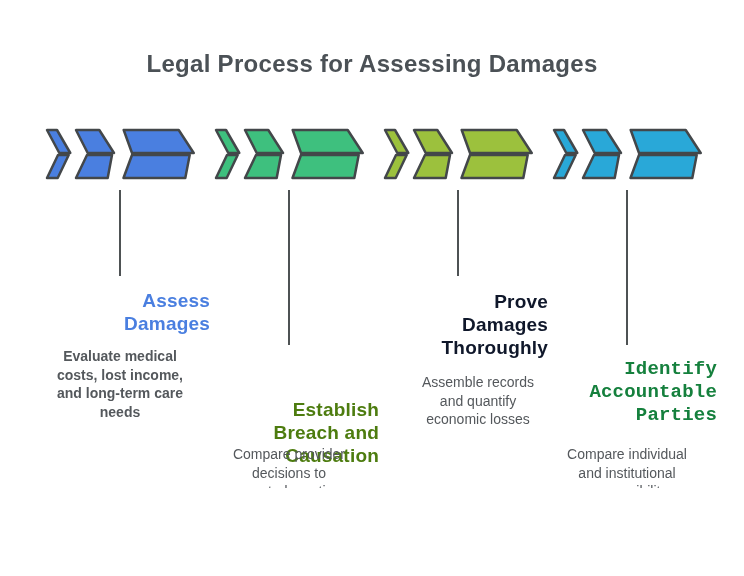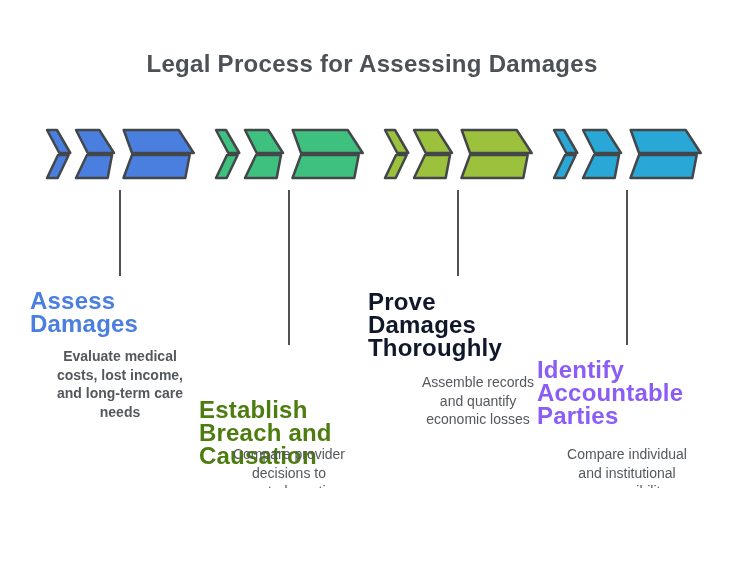--- a/index.html
+++ b/index.html
@@ -19,22 +19,22 @@
   .g3 .chevrons { left:383px; }
   .g4 .chevrons { left:552px; }
 
   .connector { position:absolute; top:190px; width:2px; background:#4e5254; }
   .g1 .connector { left:119px; height:86px; }
   .g2 .connector { left:288px; height:155px; }
   .g3 .connector { left:457px; height:86px; }
   .g4 .connector { left:626px; height:155px; }
 
   .step-title {
-    position:absolute; width:180px; text-align:left; font-weight:bold;
-    font-size:24px; line-height:23px; letter-spacing:0.2px; white-space:pre-line;
+    position:absolute; width:180px; text-align:right; font-weight:bold;
+    font-size:19px; line-height:23px; letter-spacing:0.2px; white-space:pre-line;
   }
   .g1 .step-title { left:30px;  top:289px; }
   .g2 .step-title { left:199px; top:358px; }
   .g3 .step-title { left:368px; top:290px; }
   .g4 .step-title { left:537px; top:358px; }
 
   .step-desc {
     position:absolute; width:180px; text-align:center; color:#54585c;
     font-size:14px; line-height:18.5px; white-space:pre-line;
   }
@@ -107,21 +107,21 @@
   <div class="step g4">
     <svg class="chevrons" viewBox="0 0 150 52" aria-hidden="true">
       <polygon points="2,2 12,2 25.3,25 14.3,25" fill="#29a8d8"></polygon>
       <polygon points="13,27 23.7,27 12.7,50 2,50" fill="#29a8d8"></polygon>
       <polygon points="31,2 54.3,2 69,25 42.7,25" fill="#29a8d8"></polygon>
       <polygon points="42,27 67,27 62.7,50 31,50" fill="#29a8d8"></polygon>
       <polygon points="78.7,2 133.7,2 148.7,25 87,25" fill="#29a8d8"></polygon>
       <polygon points="87,27 144.7,27 140.3,50 78.5,50" fill="#29a8d8"></polygon>
     </svg>
     <div class="connector"></div>
-    <div class="step-title" style="color: #8b5cf6;">Identify
+    <div class="step-title" style="color: #15803d; font-family: Liberation Mono, monospace;">Identify
 Accountable
 Parties</div>
     <div class="step-desc">Compare individual
 and institutional
 responsibility</div>
   </div>
 
 </div>
 
 </body></html>

